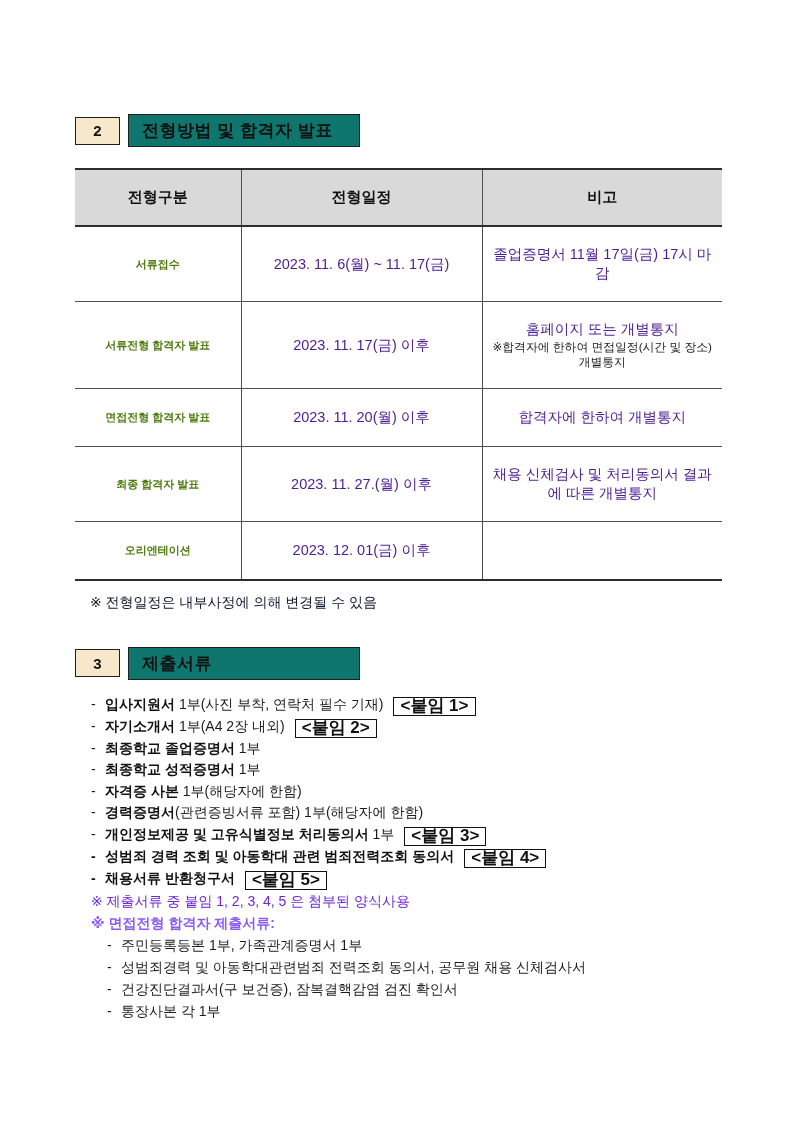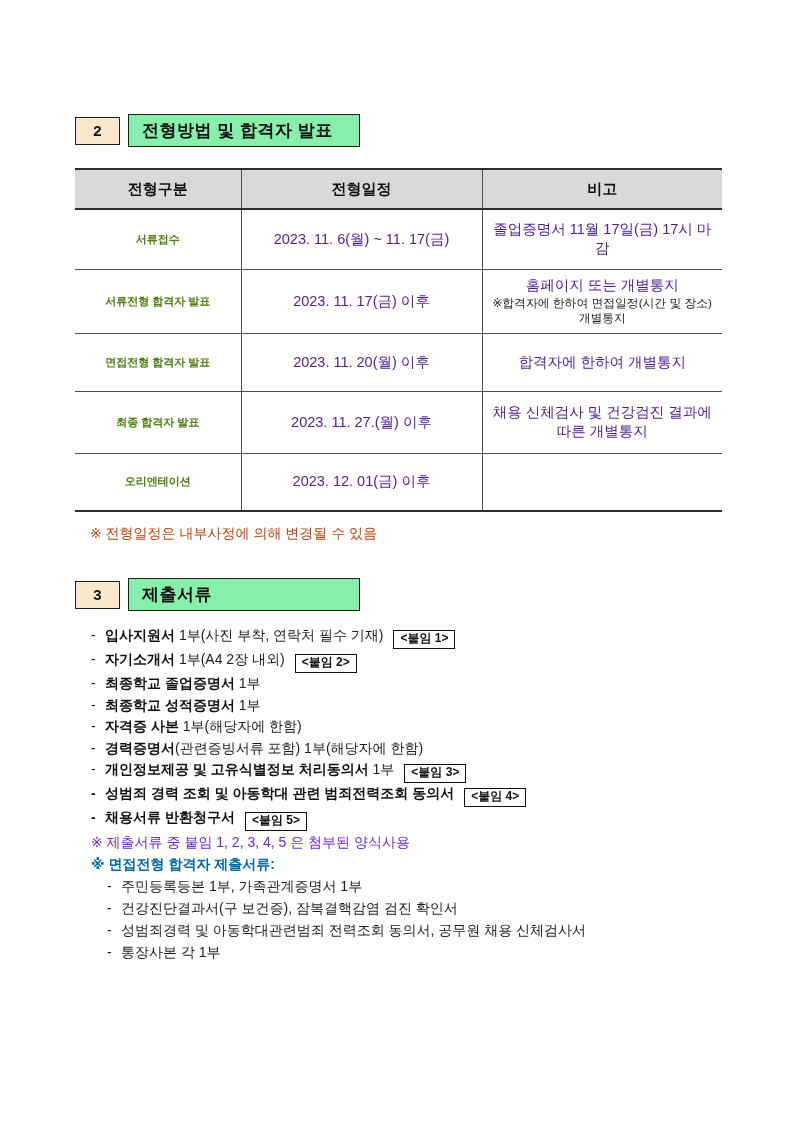--- a/index.html
+++ b/index.html
@@ -10,63 +10,63 @@
     padding:114px 71px 0 75px; overflow:hidden;
   }
   
   .sec-header { display:flex; align-items:center; height:33px; }
   .num-box {
     width:45px; height:28px; border:1.6px solid #1f1f1f; background:#f8e8cb;
     display:flex; align-items:center; justify-content:center;
     font-weight:bold; font-size:15px; margin-right:8px; color:#111;
   }
   .title-box {
-    width:232px; height:33px; border:1.6px solid #1f1f1f; background:#86efac;
+    width:232px; height:33px; border:1.6px solid #1f1f1f; background:#0f766e;
     display:flex; align-items:center; padding-left:13px;
     font-weight:bold; font-size:17px; letter-spacing:0.5px; color:#111;
   }
   
   table.sched {
     width:647px; margin-top:21px; border-collapse:collapse; table-layout:fixed;
     border-top:2.2px solid #2e2e2e; border-bottom:2.2px solid #2e2e2e;
   }
   table.sched col.c1 { width:166px; }
   table.sched col.c2 { width:241px; }
   table.sched col.c3 { width:240px; }
   table.sched th, table.sched td {
     vertical-align:middle; text-align:center; border-bottom:1.3px solid #4f4f4f;
-    padding:1px 4px;
+    padding:18px 4px;
   }
   table.sched th {
     background:#d9d9d9; height:40px; font-size:15px; font-weight:bold; color:#111;
     border-bottom:2.2px solid #2e2e2e;
   }
   table.sched th + th, table.sched td + td { border-left:1.3px solid #4f4f4f; }
   table.sched tr:last-child td { border-bottom:none; }
   .cat  { font-weight:bold; font-size:11px; color:#4d7c0f; }
   .sched-val, .note-val { font-size:14.5px; color:#4c1d95; }
   .subnote { font-size:11.8px; line-height:15px; margin-top:1px; color:#222; }
   .h60 td { height:60px; } .h64 td { height:64px; } .h53 td { height:53px; }
   .h58 td { height:58px; } .h62 td { height:62px; } .h50 td { height:58px; }
-  .tbl-footnote { margin:13px 0 16px 15px; font-size:14px; color:#c2410c; }
+  .tbl-footnote { margin:13px 0 16px 15px; font-size:14px; color:#0f172a; }
   
   .sec3 { margin-top:35px; }
   .doc-list { list-style:none; margin:14px 0 0 16px; }
   .doc-list li { line-height:21.5px; font-size:14px; white-space:nowrap; color:#1c1c1c; }
   .dash { display:inline-block; width:14px; }
   .doc-name { font-weight:bold; color:#111; }
   li.strong, li.strong .dash, li.strong .doc-desc { font-weight:bold; color:#111; }
   .tag-box {
     display:inline-block; border:1.8px solid #111; background:#fff;
-    padding:0 6px; margin-left:10px; font-size:12px; font-weight:bold;
+    padding:0 6px; margin-left:10px; font-size:17px; font-weight:bold;
     line-height:15px; height:19px; vertical-align:-2px; color:#111;
   }
   .notes { margin-left:16px; font-size:14px; }
   .note-line { line-height:22px; white-space:nowrap; color:#6d28d9; }
-  .note-line.bold { font-weight:bold; color:#0369a1; }
+  .note-line.bold { font-weight:bold; color:#8b5cf6; }
   .sub-list { list-style:none; margin-left:16px; }
   .sub-list li { line-height:22px; font-size:14px; white-space:nowrap; color:#1c1c1c; }
 </style>
 </head>
 <body>
 
 <div class="page">
 
   <div class="sec-header">
     <div class="num-box">2</div>
@@ -101,21 +101,21 @@
         </td>
       </tr>
       <tr class="h58">
         <td class="cat">면접전형 합격자 발표</td>
         <td class="sched-val">2023. 11. 20(월) 이후</td>
         <td class="note-val">합격자에 한하여 개별통지</td>
       </tr>
       <tr class="h62">
         <td class="cat">최종 합격자 발표</td>
         <td class="sched-val">2023. 11. 27.(월) 이후</td>
-        <td class="note-val">채용 신체검사 및 건강검진 결과에 따른 개별통지</td>
+        <td class="note-val">채용 신체검사 및 처리동의서 결과에 따른 개별통지</td>
       </tr>
       <tr class="h50">
         <td class="cat">오리엔테이션</td>
         <td class="sched-val">2023. 12. 01(금) 이후</td>
         <td class="note-val"></td>
       </tr>
     </tbody>
   </table>
 
   <div class="tbl-footnote">※ 전형일정은 내부사정에 의해 변경될 수 있음</div>
@@ -156,24 +156,24 @@
   </ul>
 
   <div class="notes">
     <div class="note-line">※ 제출서류 중 붙임 1, 2, 3, 4, 5 은 첨부된 양식사용</div>
     <div class="note-line bold">※ 면접전형 합격자 제출서류:</div>
     <ul class="sub-list">
       <li>
         <span class="dash">-</span><span>주민등록등본 1부, 가족관계증명서 1부</span>
       </li>
       <li>
-        <span class="dash">-</span><span>건강진단결과서(구 보건증), 잠복결핵감염 검진 확인서</span>
+        <span class="dash">-</span><span>성범죄경력 및 아동학대관련범죄 전력조회 동의서, 공무원 채용 신체검사서</span>
       </li>
       <li>
-        <span class="dash">-</span><span>성범죄경력 및 아동학대관련범죄 전력조회 동의서, 공무원 채용 신체검사서</span>
+        <span class="dash">-</span><span>건강진단결과서(구 보건증), 잠복결핵감염 검진 확인서</span>
       </li>
       <li>
         <span class="dash">-</span><span>통장사본 각 1부</span>
       </li>
     </ul>
   </div>
 
 </div>
 
 </body></html>

